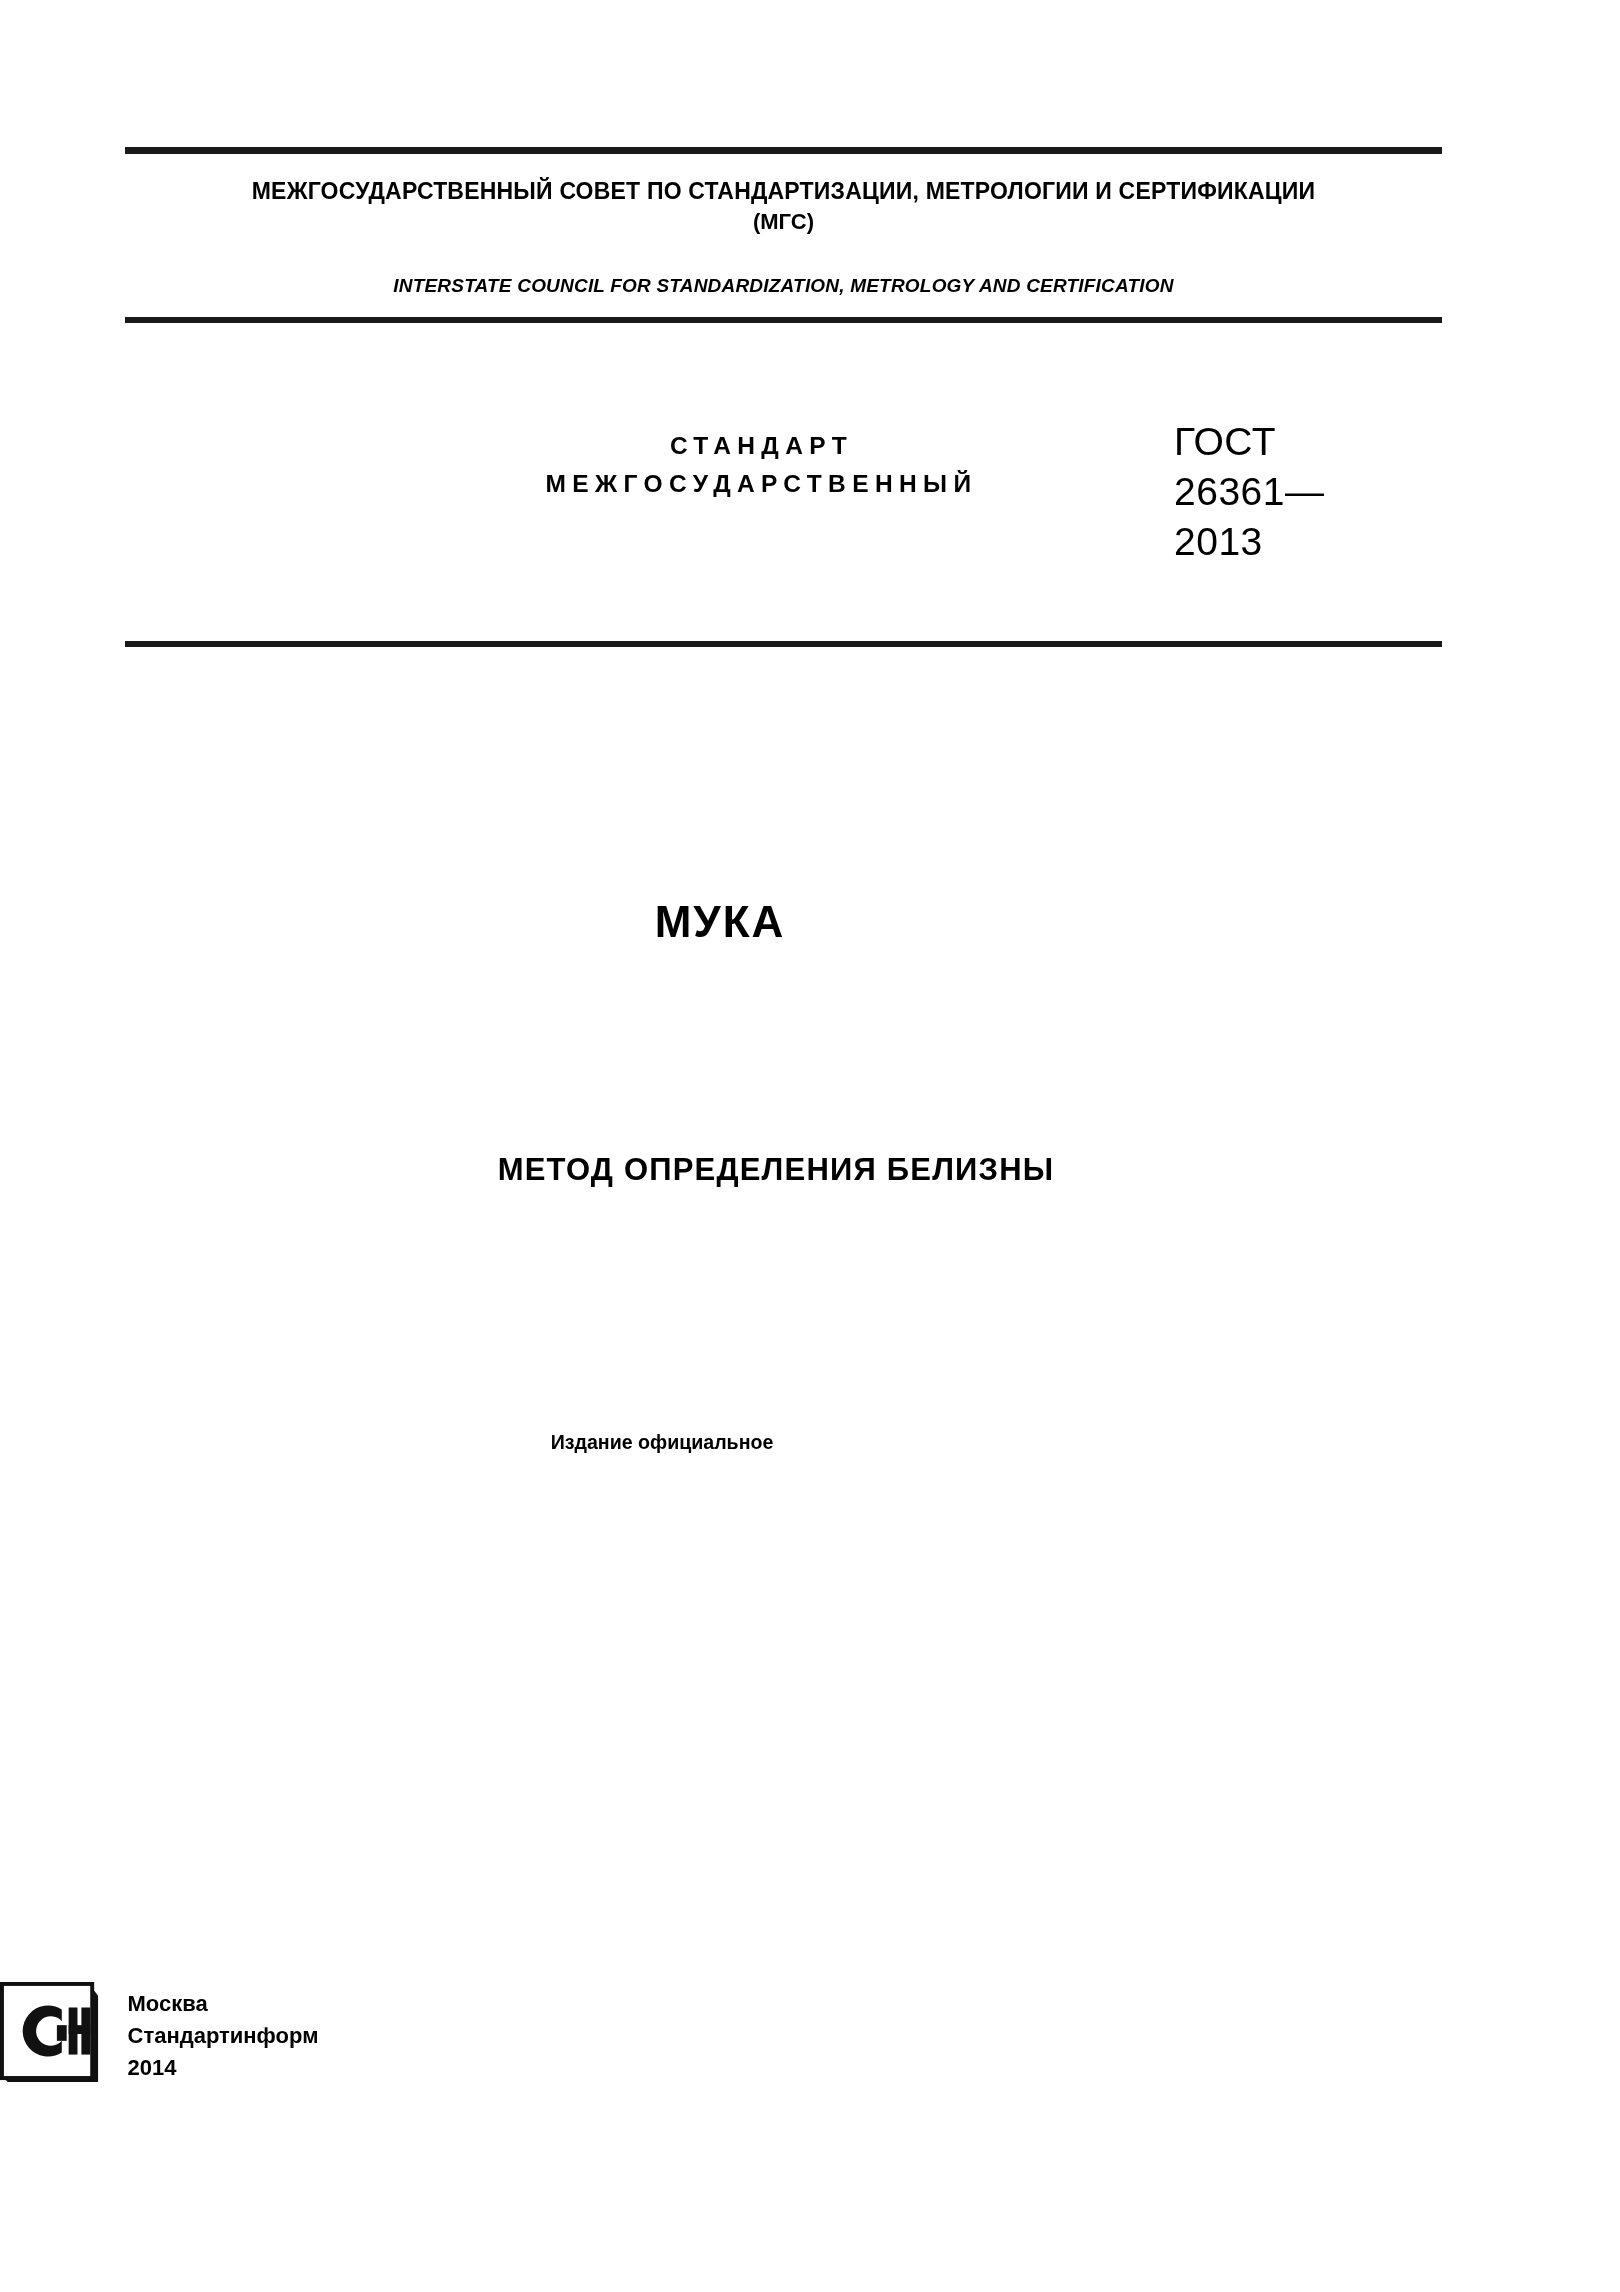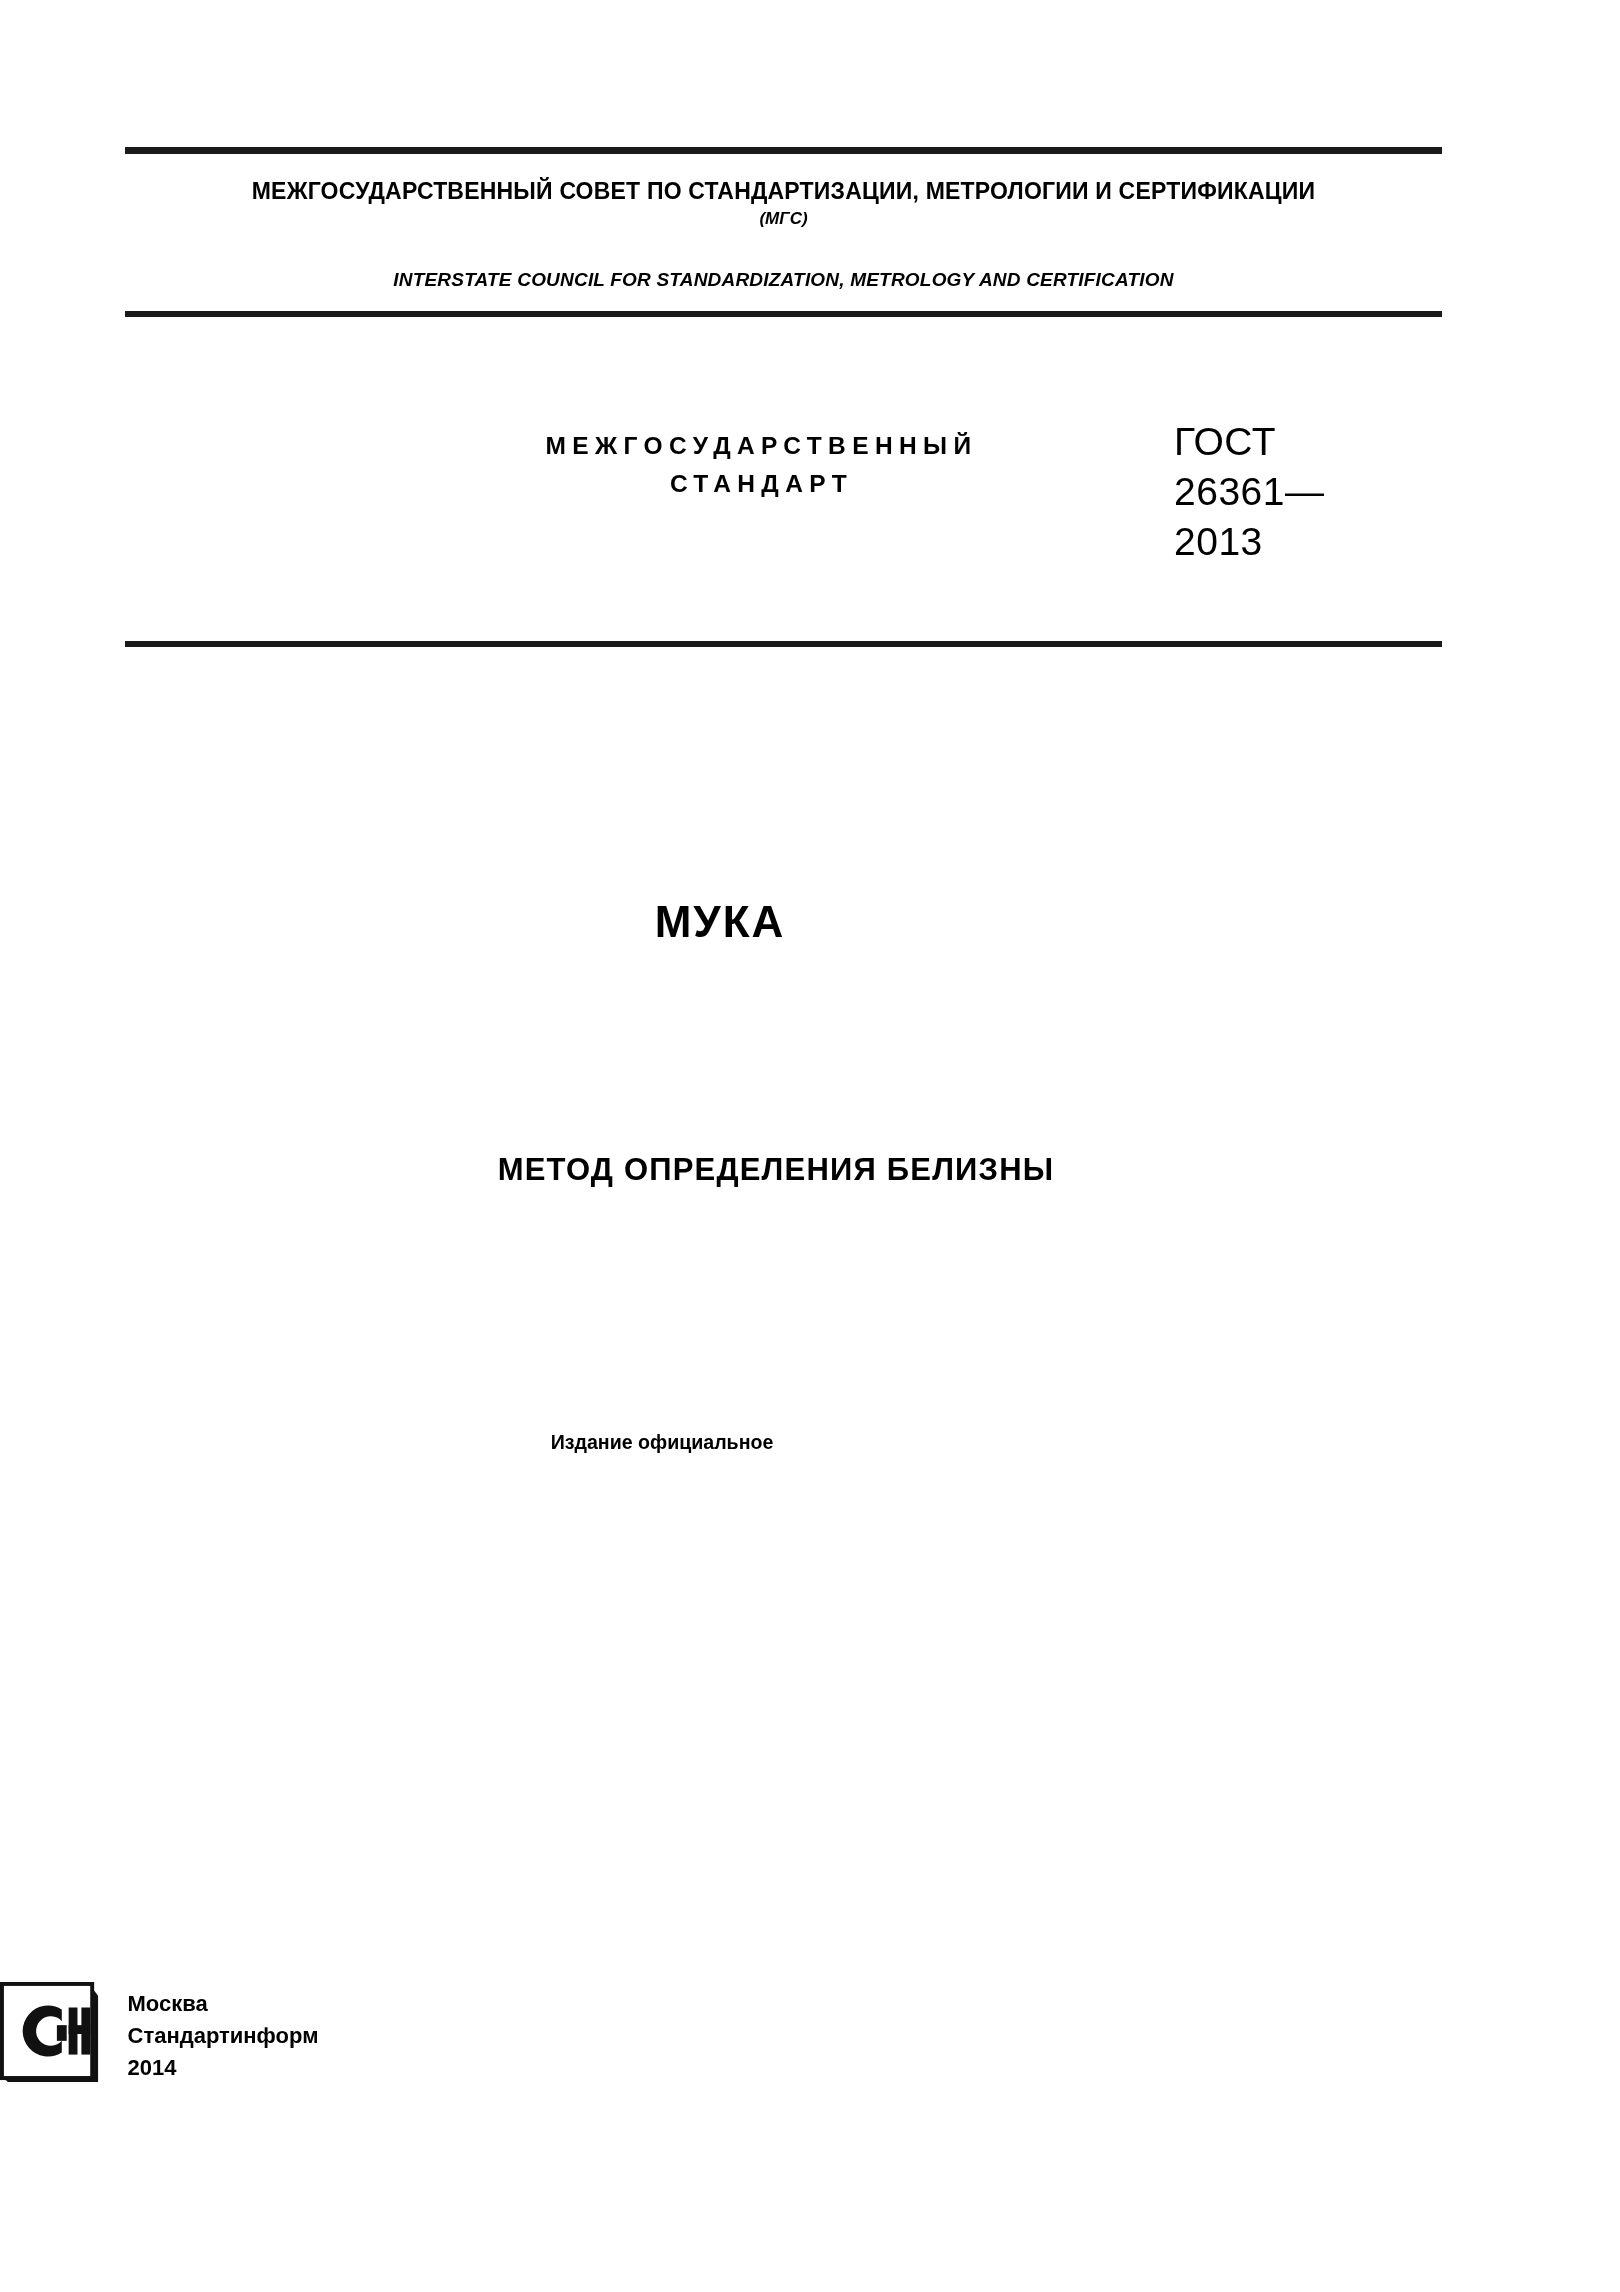--- a/index.html
+++ b/index.html
@@ -49,22 +49,21 @@
     letter-spacing: 0.2px;
     line-height: 1.45;
   }
   .org-en {
     margin-top: 37px;
     font-size: 19px;
     font-style: italic;
   }
   .org-abbr {
     font-weight: bold;
-    font-size: 17px;
-    font-style: italic;
+    font-size: 22px;
   }
 
   
   .std-row {
     position: absolute;
     left: 125px;
     top: 390px;
     width: 1317px;
     height: 257px;
   }
@@ -166,22 +165,22 @@
     <div class="header-lines">
       <div class="org-ru">МЕЖГОСУДАРСТВЕННЫЙ СОВЕТ ПО СТАНДАРТИЗАЦИИ, МЕТРОЛОГИИ И СЕРТИФИКАЦИИ</div>
       <div class="org-abbr">(МГС)</div>
       <div class="org-en">INTERSTATE COUNCIL FOR STANDARDIZATION, METROLOGY AND CERTIFICATION</div>
     </div>
     <div class="rule-med"></div>
   </div>
 
   <div class="std-row">
     <div class="std-kind">
+      <div>СТАНДАРТ</div>
       <div>МЕЖГОСУДАРСТВЕННЫЙ</div>
-      <div>СТАНДАРТ</div>
     </div>
     <div class="std-code">
       <div>ГОСТ</div>
       <div>26361—</div>
       <div>2013</div>
     </div>
     <div class="rule-bottom"></div>
   </div>
 
   <div class="doc-title">МУКА</div>

